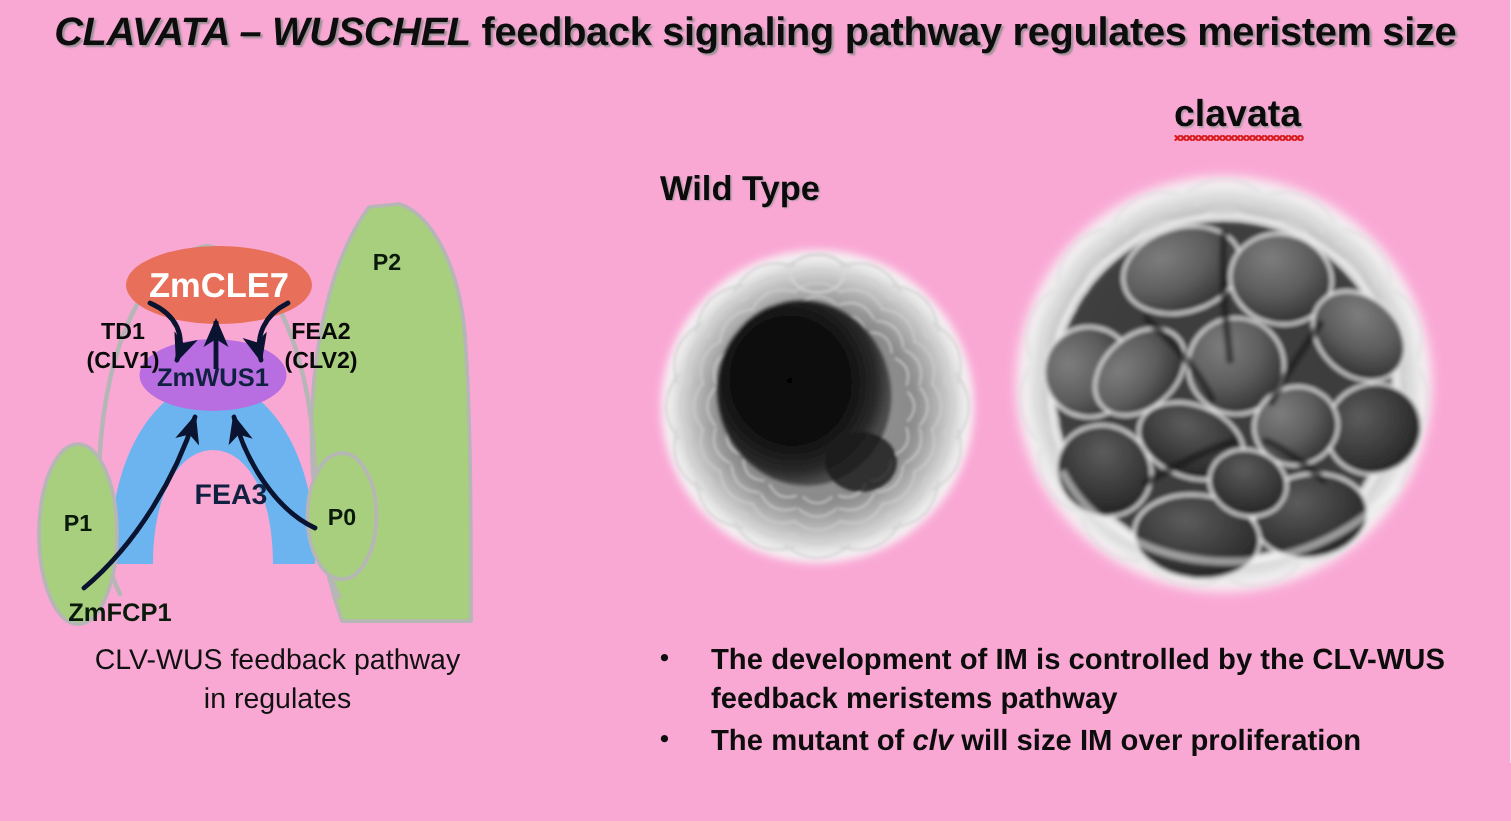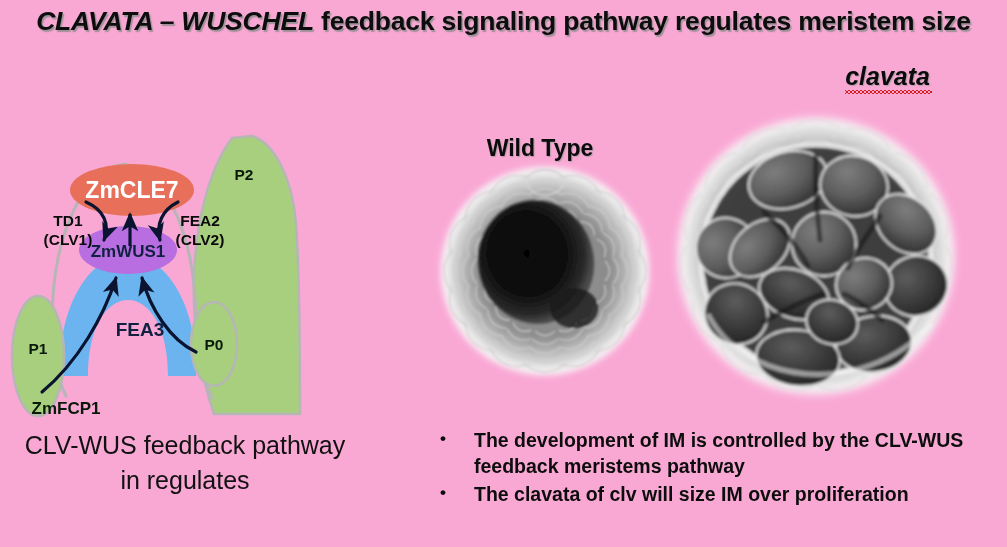--- a/index.html
+++ b/index.html
@@ -32,59 +32,57 @@
     color: #0d0d0d;
     letter-spacing: -0.2px;
     text-shadow: 1.5px 1.5px 1.2px rgba(140,140,140,0.85);
     white-space: nowrap;
   }
   #title .gene { font-style: italic; }
 
   
   #diagram {
     position: absolute;
-    left: 0;
+    left: 14px;
     top: 128px;
     width: 330px;
     height: 290px;
   }
   #diagram svg { display: block; }
 
   #diagram-caption {
     position: absolute;
     left: 10px;
     top: 428px;
     width: 350px;
     text-align: center;
-    font-size: 25px;
+    font-size: 19px;
     color: #111111;
     line-height: 1.38;
   }
 
   
   #wt-label {
     position: absolute;
     left: 440px;
-    top: 135px;
+    top: 112px;
     width: 200px;
-    text-align: center;
     font-size: 23px;
     font-weight: bold;
     color: #0b0b0b;
     text-shadow: 1px 1px 1px rgba(150,150,150,0.7);
   }
   #clv-label {
     position: absolute;
     left: 720px;
     top: 62px;
     width: 210px;
-    text-align: right;
+    text-align: center;
     font-size: 25px;
     font-weight: bold;
-    font-style: italic;
     color: #0b0b0b;
     text-shadow: 1px 1px 1px rgba(150,150,150,0.7);
   }
   #clv-label .squiggle {
     position: relative;
     display: inline-block;
   }
   #clv-label .squiggle::after {
     content: "";
     position: absolute;
@@ -122,21 +120,21 @@
   }
   .bullet .dot {
     flex: 0 0 auto;
     width: 34px;
     text-align: left;
     padding-left: 8px;
     font-size: 17px;
     line-height: 1.32;
   }
   .bullet .btext { flex: 1 1 auto; }
-  .bullet .ital { }
+  .bullet .ital { font-style: italic; }
 </style>
 </head>
 <body>
 
 <div id="slide">
 
   <div id="title">
     <span class="gene">CLAVATA – WUSCHEL</span><span> feedback signaling pathway regulates meristem size</span>
   </div>
 
@@ -421,17 +419,17 @@
     </svg>
   </div>
 
   <div id="bullets">
     <div class="bullet">
       <span class="dot">•</span>
       <span class="btext"><span>The development of IM is controlled by the CLV-WUS feedback meristems pathway</span></span>
     </div>
     <div class="bullet">
       <span class="dot">•</span>
-      <span class="btext"><span>The clavata of </span><span class="ital">clv</span><span> will size IM over proliferation</span></span>
+      <span class="btext"><span>The mutant of </span><span class="ital">clv</span><span> will size IM over proliferation</span></span>
     </div>
   </div>
 
 </div>
 
 </body></html>

